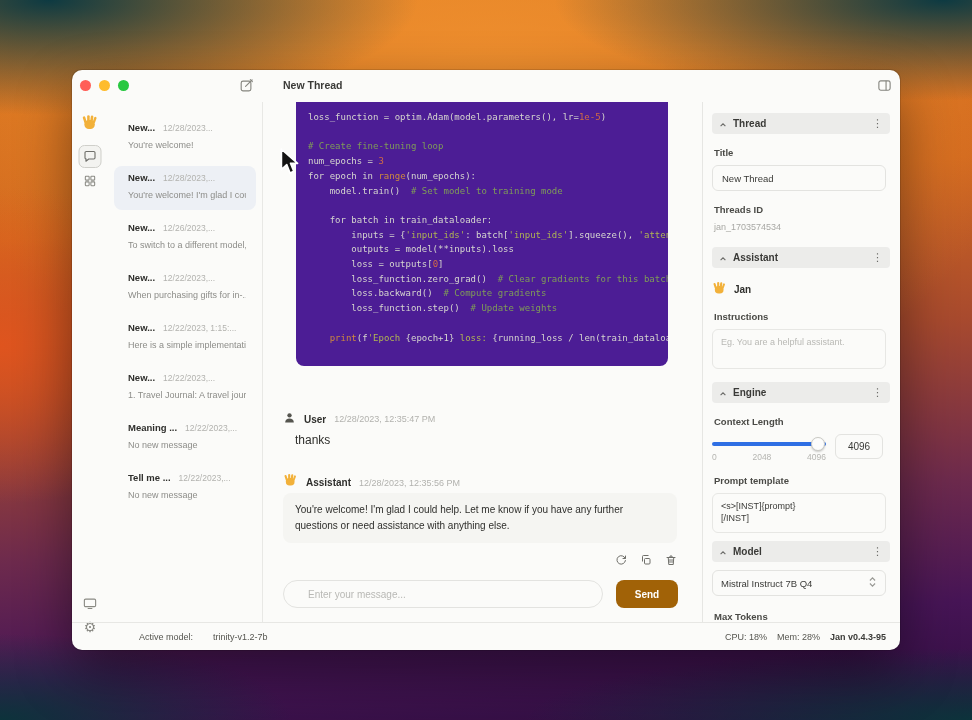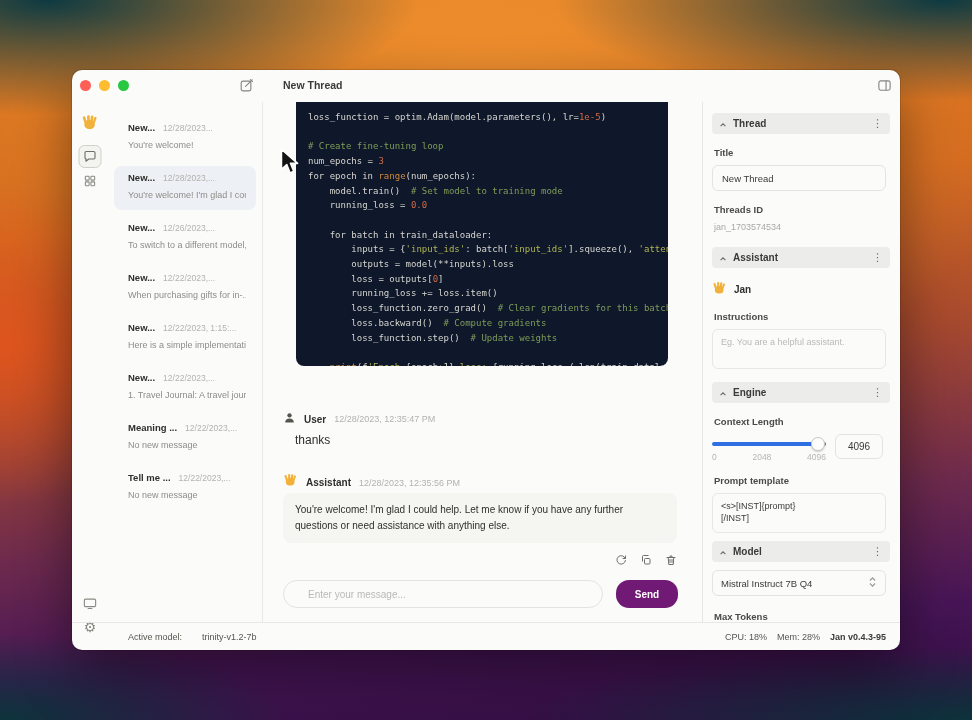--- a/index.html
+++ b/index.html
@@ -43,21 +43,21 @@
   .t-item.selected { background:#edf0f5; }
   .t-row1 { display:flex; align-items:baseline; gap:8px; margin-bottom:7px; white-space:nowrap; overflow:hidden; }
   .t-title { font-size:9.5px; font-weight:bold; color:#2f2f2c; }
   .t-date { font-size:8.5px; color:#b2b2ae; }
   .t-prev { font-size:9px; color:#8d8d89; white-space:nowrap; overflow:hidden; }
   .chatcol { width:440px; border-right:1px solid #e6e6e3; position:relative; }
   .rightcol { width:197px; position:relative; overflow:hidden; padding:0 9px; }
   
   .codeblock {
     position:absolute; left:33px; top:0; width:372px; height:264px;
-    background:#0f172a; border-radius:0 0 8px 8px; padding:8px 12px; overflow:hidden;
+    background:#4c1d95; border-radius:0 0 8px 8px; padding:8px 12px; overflow:hidden;
   }
   .code-line { font-family:"DejaVu Sans Mono", monospace; font-size:9px; line-height:14.7px; white-space:pre; color:#d6d6cf; }
   .tok-p { color:#d6d6cf; } .tok-c { color:#7f9c58; } .tok-k { color:#cf8a3d; }
   .tok-s { color:#b0b553; } .tok-n { color:#d06a45; }
   
   .msg-head { position:absolute; left:20px; display:flex; align-items:center; gap:8px; }
   .msg-role { font-size:10px; font-weight:bold; color:#2f2f2c; }
   .msg-time { font-size:9px; color:#b2b2ae; }
   .msg-text { position:absolute; left:32px; font-size:12px; color:#2f2f2c; }
   .bubble {
@@ -68,22 +68,22 @@
   .actions { position:absolute; top:452px; right:25px; display:flex; gap:13px; }
   .actions .abtn { line-height:0; cursor:default; }
   .composer { position:absolute; left:20px; right:13px; top:478px; display:flex; gap:13px; }
   .composer input {
     width:320px; height:28px; border:1px solid #e3e3e0; border-radius:14px;
     padding:0 24px; font-size:10px; color:#3a3a37; background:#fbfbf9; outline:none;
     font-family:"Liberation Sans", sans-serif;
   }
   .composer input::placeholder { color:#b9b9b5; }
   .send-btn {
-    width:62px; height:28px; background:#701a75; color:#fff; font-weight:bold;
-    font-size:10px; border:none; border-radius:13px; font-family:"Liberation Sans", sans-serif;
+    width:62px; height:28px; background:#a16207; color:#fff; font-weight:bold;
+    font-size:10px; border:none; border-radius:8px; font-family:"Liberation Sans", sans-serif;
   }
   
   .card { position:absolute; left:9px; width:178px; }
   .card-h {
     height:21px; background:#ececea; border-radius:4px; display:flex; align-items:center;
     padding:0 7px; gap:6px;
   }
   .card-h .ch-label { font-size:10px; font-weight:bold; color:#3a3a37; flex:1; }
   .kebab { font-size:11px; color:#6b6b68; }
   .f-label { font-size:9.5px; font-weight:bold; color:#4a4a46; margin:13px 2px 7px 2px; }
@@ -264,27 +264,25 @@
     </div>
 
     <div class="chatcol">
       <div class="codeblock">
           <div class="code-line"><span class="tok-p">loss_function = optim.Adam(model.parameters(), lr=</span><span class="tok-n">1e-5</span><span class="tok-p">)</span></div>
           <div class="code-line">&nbsp;</div>
           <div class="code-line"><span class="tok-c"># Create fine-tuning loop</span></div>
           <div class="code-line"><span class="tok-p">num_epochs = </span><span class="tok-n">3</span></div>
           <div class="code-line"><span class="tok-p">for epoch in </span><span class="tok-k">range</span><span class="tok-p">(num_epochs):</span></div>
           <div class="code-line"><span class="tok-p">    model.train()  </span><span class="tok-c"># Set model to training mode</span></div>
-          <div class="code-line"><span class="tok-p">    running_loss = </span><span class="tok-n">0.0</span></div>
           <div class="code-line">&nbsp;</div>
           <div class="code-line"><span class="tok-p">    for batch in train_dataloader:</span></div>
           <div class="code-line"><span class="tok-p">        inputs = {</span><span class="tok-s">'input_ids'</span><span class="tok-p">: batch[</span><span class="tok-s">'input_ids'</span><span class="tok-p">].squeeze(), </span><span class="tok-s">'attention_mask'</span></div>
           <div class="code-line"><span class="tok-p">        outputs = model(**inputs).loss</span></div>
           <div class="code-line"><span class="tok-p">        loss = outputs[</span><span class="tok-n">0</span><span class="tok-p">]</span></div>
-          <div class="code-line"><span class="tok-p">        running_loss += loss.item()</span></div>
           <div class="code-line"><span class="tok-p">        loss_function.zero_grad()  </span><span class="tok-c"># Clear gradients for this batch</span></div>
           <div class="code-line"><span class="tok-p">        loss.backward()  </span><span class="tok-c"># Compute gradients</span></div>
           <div class="code-line"><span class="tok-p">        loss_function.step()  </span><span class="tok-c"># Update weights</span></div>
           <div class="code-line">&nbsp;</div>
           <div class="code-line"><span class="tok-k">    print</span><span class="tok-p">(f</span><span class="tok-s">'Epoch </span><span class="tok-p">{epoch+1}</span><span class="tok-s"> loss: </span><span class="tok-p">{running_loss / len(train_dataloader)}</span></div>
         </div>
 
       <div class="msg-head" style="top:308px">
         <span>
           <svg width="13" height="13" viewBox="0 0 24 24">
@@ -431,21 +429,21 @@
                 <path d="M2 8.8 L5 11.8 L8 8.8"></path>
               </svg>
           </span>
         </div>
         <div class="f-label" style="margin-top:15px">Max Tokens</div>
       </div>
     </div>
   </div>
 
   <div class="statusbar">
-    <span style="margin-left:0">Active model:</span>
+    <span style="margin-left:11px">Active model:</span>
     <span style="margin-left:20px">trinity-v1.2-7b</span>
     <span class="spacer"></span>
     <span>CPU: 18%</span>
     <span>Mem: 28%</span>
     <span class="ver">Jan v0.4.3-95</span>
   </div>
 </div>
 
 <div class="cursor">
   <svg width="24" height="28" viewBox="0 0 22 26">

